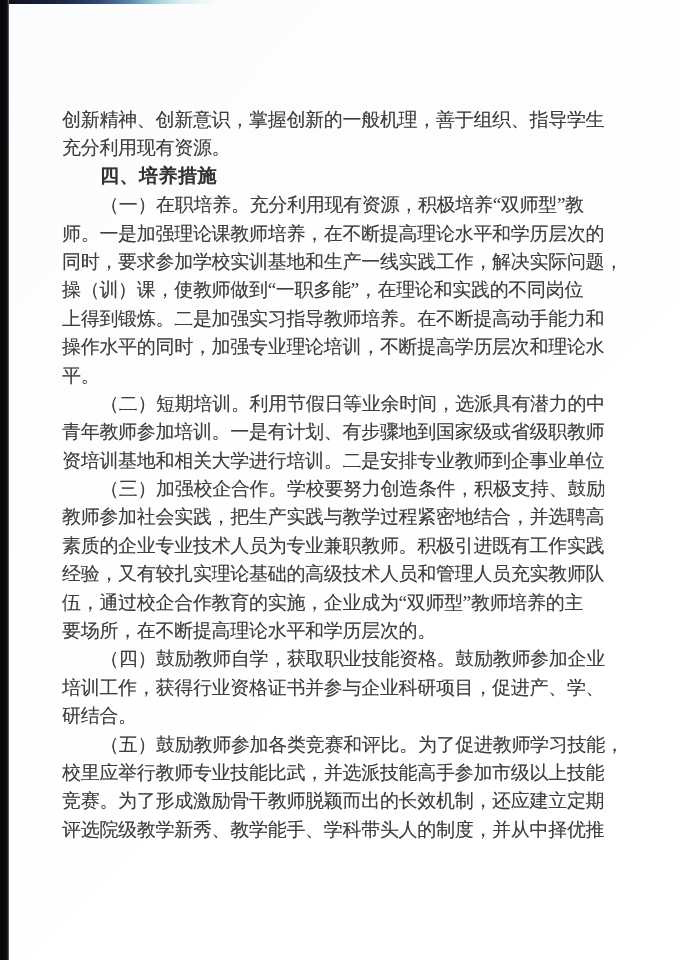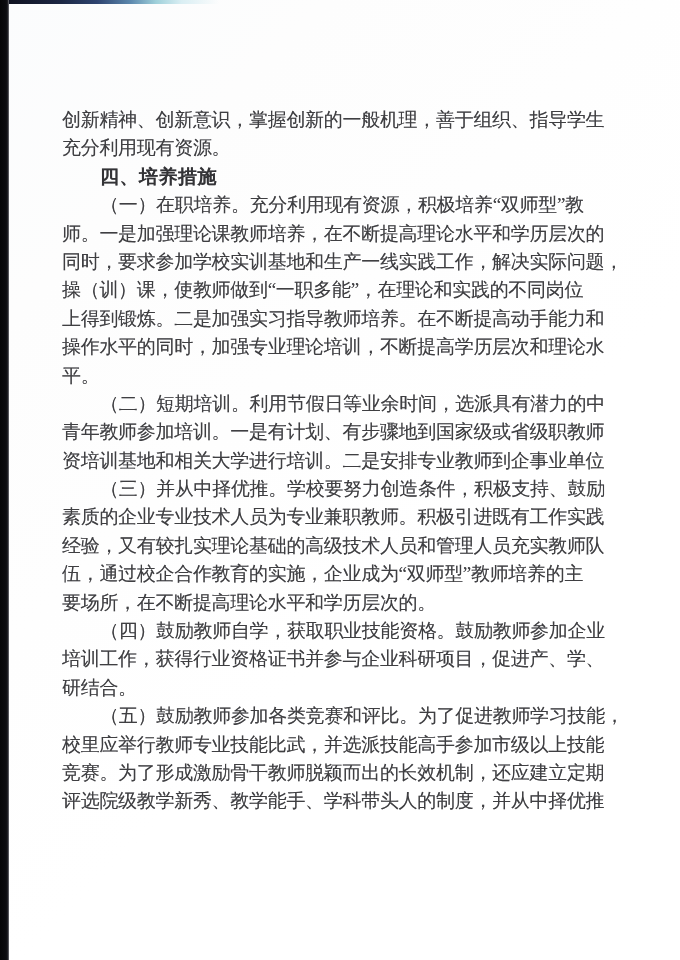--- a/index.html
+++ b/index.html
@@ -60,21 +60,21 @@
     font-size: 19px;
     color: #3f3f42;
     white-space: nowrap;
     letter-spacing: -0.3px;
     text-shadow: 0 0 0.4px rgba(90,90,95,0.55);
   }
   .line.indent {
     padding-left: 38px;
   }
   .line.heading {
-    font-family: Liberation Serif, serif;
+    font-family: Liberation Mono, monospace;
     font-weight: bold;
     color: #333336;
     letter-spacing: 0.5px;
   }
 </style>
 </head>
 <body>
 
 <div class="page">
   <div class="scan-edge-left"></div>
@@ -86,21 +86,22 @@
       <div class="line indent">（一）在职培养。充分利用现有资源，积极培养“双师型”教</div>
       <div class="line">师。一是加强理论课教师培养，在不断提高理论水平和学历层次的</div>
       <div class="line">同时，要求参加学校实训基地和生产一线实践工作，解决实际问题，</div>
       <div class="line">操（训）课，使教师做到“一职多能”，在理论和实践的不同岗位</div>
       <div class="line">上得到锻炼。二是加强实习指导教师培养。在不断提高动手能力和</div>
       <div class="line">操作水平的同时，加强专业理论培训，不断提高学历层次和理论水</div>
       <div class="line">平。</div>
       <div class="line indent">（二）短期培训。利用节假日等业余时间，选派具有潜力的中</div>
       <div class="line">青年教师参加培训。一是有计划、有步骤地到国家级或省级职教师</div>
       <div class="line">资培训基地和相关大学进行培训。二是安排专业教师到企事业单位</div>
-      <div class="line indent">（三）并从中择优推。学校要努力创造条件，积极支持、鼓励</div>
+      <div class="line indent">（三）加强校企合作。学校要努力创造条件，积极支持、鼓励</div>
+      <div class="line">教师参加社会实践，把生产实践与教学过程紧密地结合，并选聘高</div>
       <div class="line">素质的企业专业技术人员为专业兼职教师。积极引进既有工作实践</div>
       <div class="line">经验，又有较扎实理论基础的高级技术人员和管理人员充实教师队</div>
       <div class="line">伍，通过校企合作教育的实施，企业成为“双师型”教师培养的主</div>
       <div class="line">要场所，在不断提高理论水平和学历层次的。</div>
       <div class="line indent">（四）鼓励教师自学，获取职业技能资格。鼓励教师参加企业</div>
       <div class="line">培训工作，获得行业资格证书并参与企业科研项目，促进产、学、</div>
       <div class="line">研结合。</div>
       <div class="line indent">（五）鼓励教师参加各类竞赛和评比。为了促进教师学习技能，</div>
       <div class="line">校里应举行教师专业技能比武，并选派技能高手参加市级以上技能</div>
       <div class="line">竞赛。为了形成激励骨干教师脱颖而出的长效机制，还应建立定期</div>

